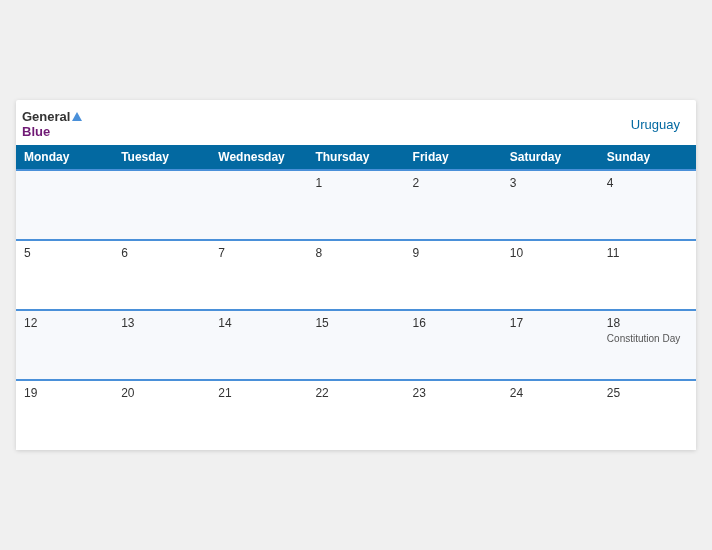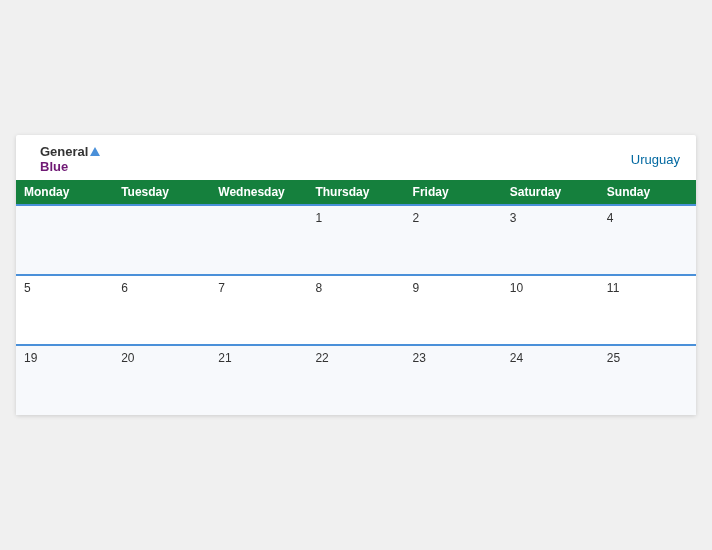--- a/index.html
+++ b/index.html
@@ -14,21 +14,21 @@
     }
     .calendar-container {
       background: #fff;
       width: 680px;
       box-shadow: 0 1px 4px rgba(0,0,0,0.15);
       border-radius: 2px;
     }
     .calendar-header {
       display: flex;
       align-items: center;
-      padding: 10px 16px 6px 24px;
+      padding: 10px 16px 6px 6px;
       position: relative;
     }
     .calendar-title {
       position: absolute;
       left: 50%;
       transform: translateX(-50%);
       font-size: 26px;
       font-weight: 400;
       color: #222;
       letter-spacing: 0.5px;
@@ -36,21 +36,21 @@
     .country-label {
       margin-left: auto;
       font-size: 13px;
       color: #0369a1;
     }
     .calendar-grid {
       width: 100%;
       border-collapse: collapse;
     }
     .calendar-grid thead tr th {
-      background: #15803d;
+      background: #0369a1;
       color: #fff;
       font-size: 12px;
       font-weight: 600;
       padding: 5px 8px;
       text-align: left;
       border: none;
     }
     .calendar-grid tbody tr {
       border-top: 2px solid #4a90d9;
     }
@@ -145,20 +145,44 @@
           </td>
           <td>
             <div class="day-number">10</div>
           </td>
           <td>
             <div class="day-number">11</div>
           </td>
         </tr>
         <tr>
           <td>
+            <div class="day-number">12</div>
+          </td>
+          <td>
+            <div class="day-number">13</div>
+          </td>
+          <td>
+            <div class="day-number">14</div>
+          </td>
+          <td>
+            <div class="day-number">15</div>
+          </td>
+          <td>
+            <div class="day-number">16</div>
+          </td>
+          <td>
+            <div class="day-number">17</div>
+          </td>
+          <td>
+            <div class="day-number">18</div>
+            <div class="holiday-label">Constitution Day</div>
+          </td>
+        </tr>
+        <tr>
+          <td>
             <div class="day-number">19</div>
           </td>
           <td>
             <div class="day-number">20</div>
           </td>
           <td>
             <div class="day-number">21</div>
           </td>
           <td>
             <div class="day-number">22</div>

